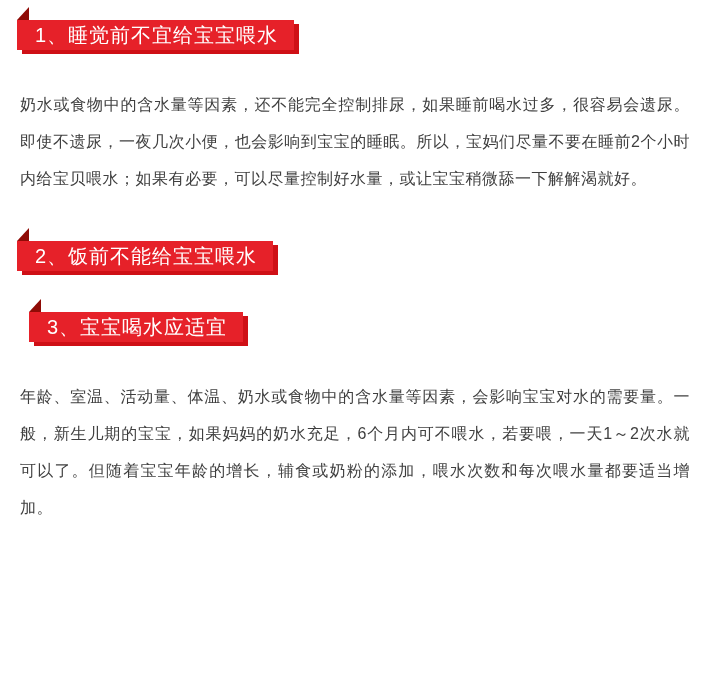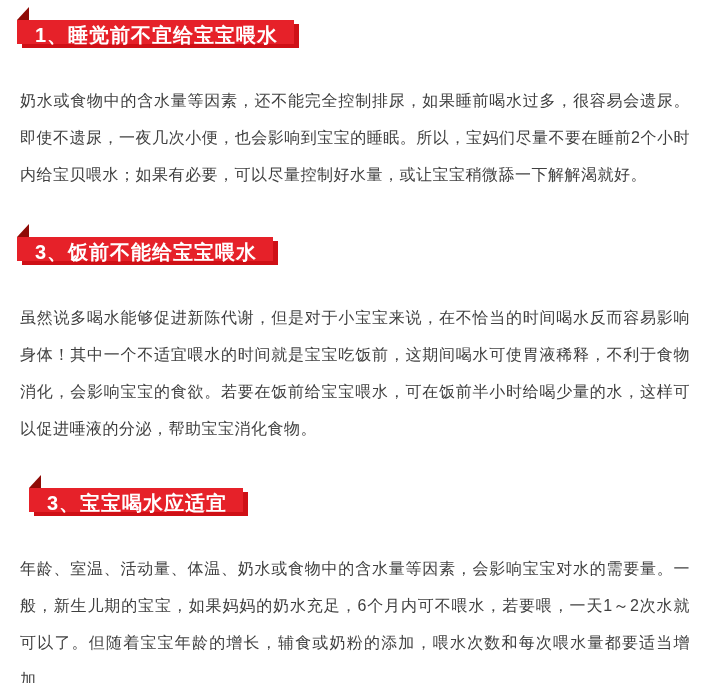--- a/index.html
+++ b/index.html
@@ -26,23 +26,23 @@
     width: 12px;
     height: 13px;
     background: var(--fold_dark, #8f0b06);
     clip-path: polygon(100% 0, 100% 100%, 0 100%);
   }
   .ribbon {
     display: inline-block;
     background: var(--banner_red, #e62129);
     color: var(--banner_text, #ffffff);
     font-size: 20px;
-    font-weight: bold;
+    font-weight: normal;
     letter-spacing: 1px;
-    height: 24px;
+    height: 30px;
     line-height: 30px;
     padding: 0 16px 0 18px;
     box-shadow: 5px 4px 0 0 var(--banner_shadow, #cf1016);
     white-space: nowrap;
   }
   .body-text {
     margin: 36px 17px 0 20px;
     font-size: 16px;
     line-height: 37px;
     letter-spacing: 0.5px;
@@ -63,23 +63,22 @@
     <div class="header-wrap">
       <div class="fold"></div>
       <div class="ribbon">1、睡觉前不宜给宝宝喂水</div>
     </div>
     <p class="body-text">奶水或食物中的含水量等因素，还不能完全控制排尿，如果睡前喝水过多，很容易会遗尿。即使不遗尿，一夜几次小便，也会影响到宝宝的睡眠。所以，宝妈们尽量不要在睡前2个小时内给宝贝喂水；如果有必要，可以尽量控制好水量，或让宝宝稍微舔一下解解渴就好。</p>
   </div>
 
   <div class="section sec-2">
     <div class="header-wrap">
       <div class="fold"></div>
-      <div class="ribbon">3、饭前不能给宝宝喂水</div>
+      <div class="ribbon">2、饭前不能给宝宝喂水</div>
     </div>
-    <p class="body-text">虽然说多喝水能够促进新陈代谢，但是对于小宝宝来说，在不恰当的时间喝水反而容易影响身体！其中一个不适宜喂水的时间就是宝宝吃饭前，这期间喝水可使胃液稀释，不利于食物消化，会影响宝宝的食欲。若要在饭前给宝宝喂水，可在饭前半小时给喝少量的水，这样可以促进唾液的分泌，帮助宝宝消化食物。</p>
   </div>
 
   <div class="section sec-3">
     <div class="header-wrap">
       <div class="fold"></div>
       <div class="ribbon">3、宝宝喝水应适宜</div>
     </div>
     <p class="body-text">年龄、室温、活动量、体温、奶水或食物中的含水量等因素，会影响宝宝对水的需要量。一般，新生儿期的宝宝，如果妈妈的奶水充足，6个月内可不喂水，若要喂，一天1～2次水就可以了。但随着宝宝年龄的增长，辅食或奶粉的添加，喂水次数和每次喂水量都要适当增加。</p>
   </div>
 

